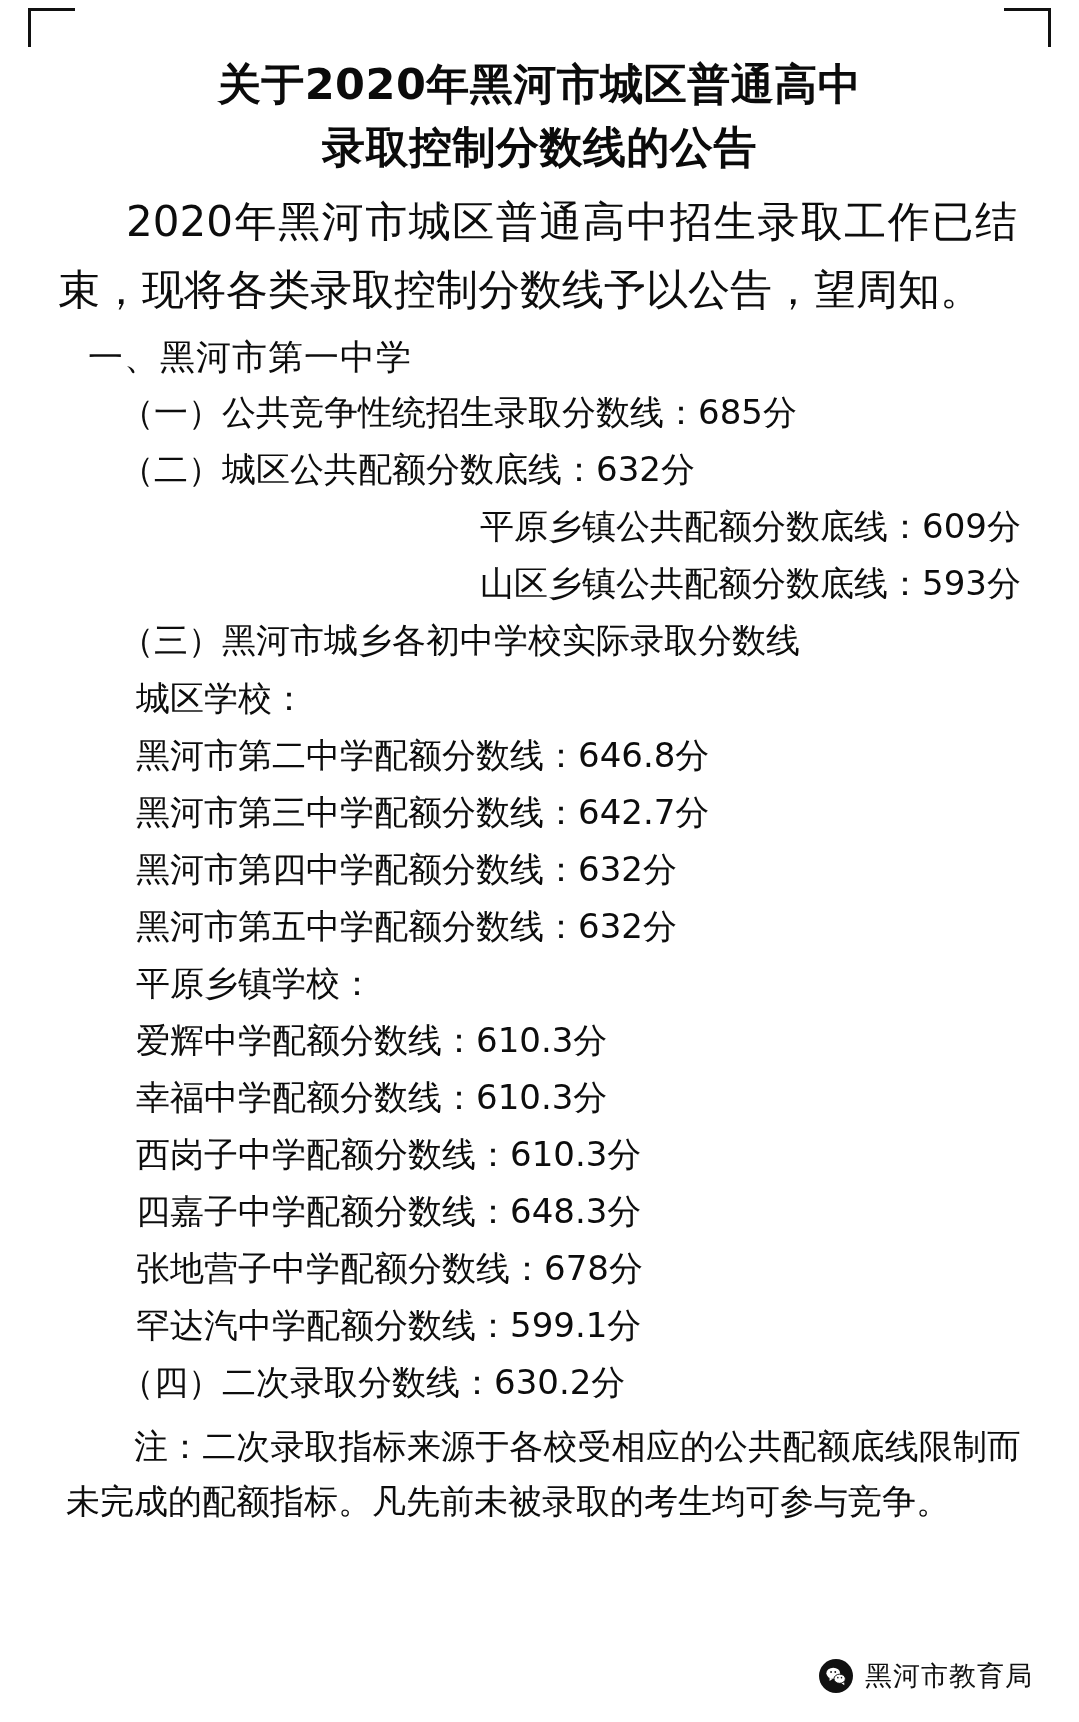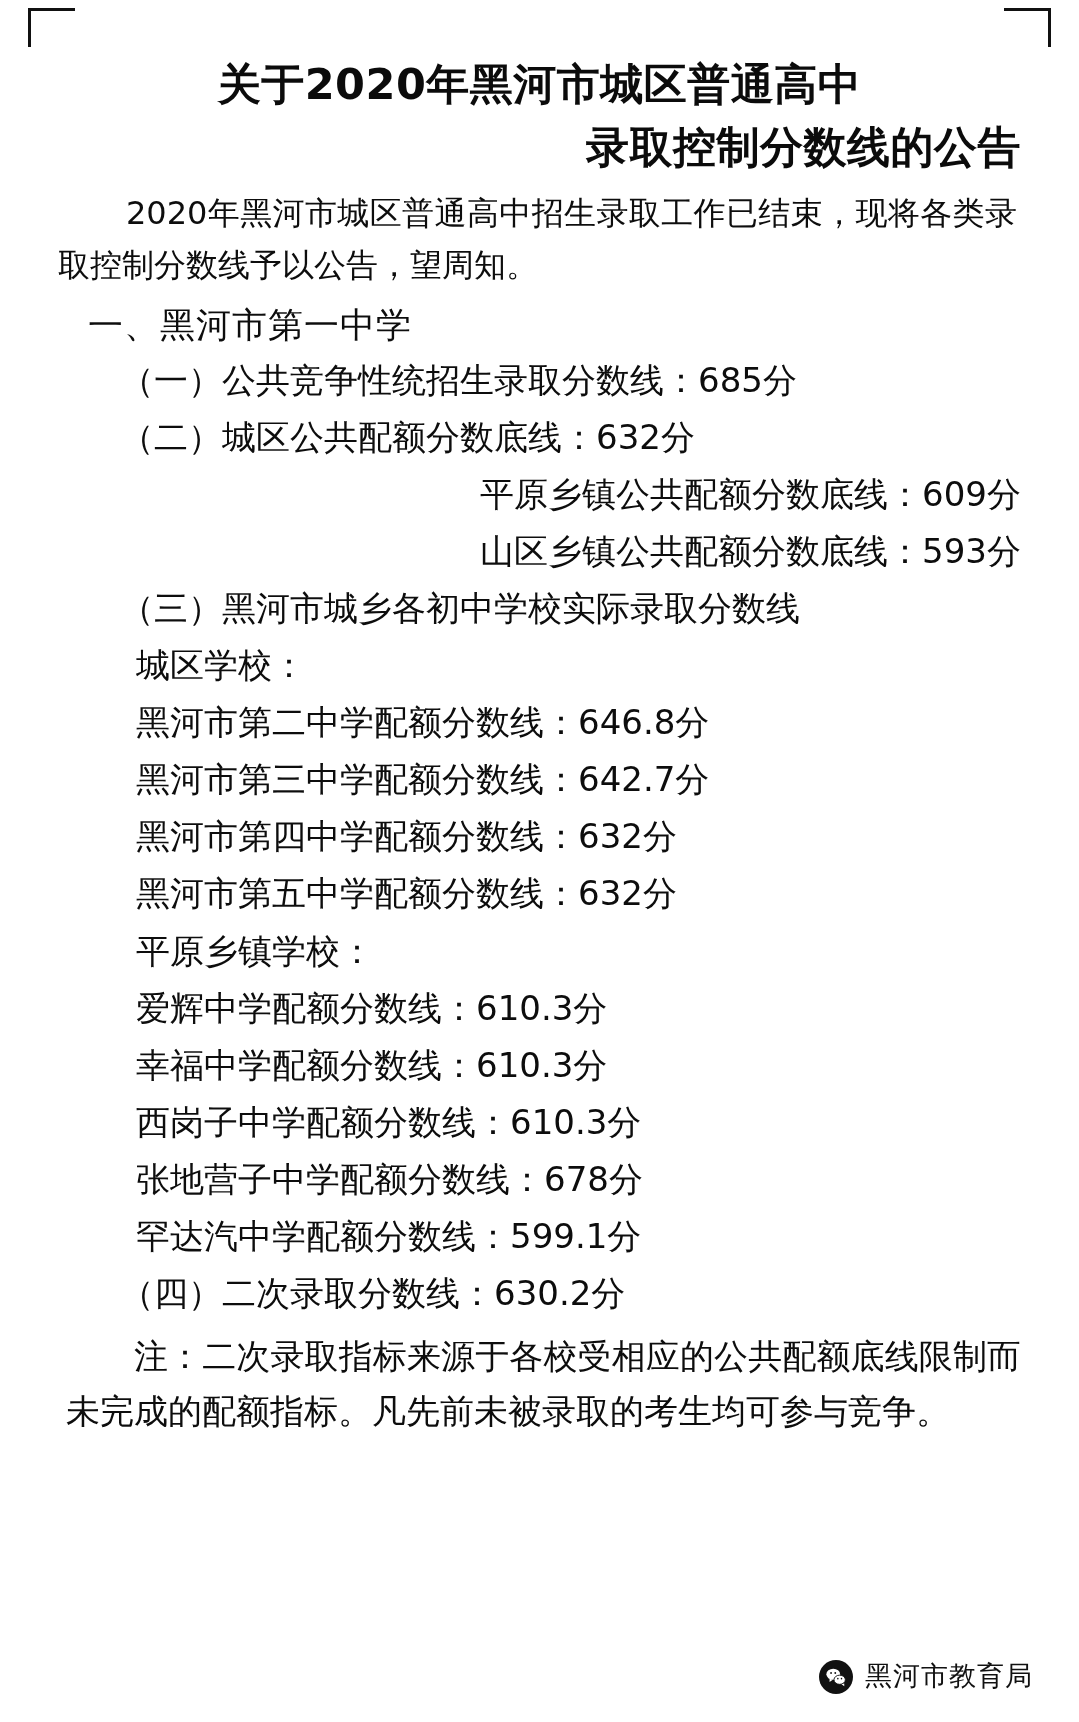--- a/index.html
+++ b/index.html
@@ -40,31 +40,31 @@
   .title {
     text-align: center;
     font-size: 43px;
     font-weight: 700;
     line-height: 1.42;
     letter-spacing: 0.5px;
     margin: 8px 0 2px 0;
     color: #0b0b0b;
   }
   .title-line2 {
-    text-align: right;
+    text-align: center;
     font-size: 43px;
     font-weight: 700;
     line-height: 1.42;
     letter-spacing: 0.5px;
     margin: 0 0 10px 0;
     color: #0b0b0b;
   }
 
   .para {
-    font-size: 32px;
+    font-size: 42px;
     line-height: 1.62;
     text-indent: 68px;
     margin: 4px 4px 6px 0;
     text-align: justify;
   }
 
   .section-head {
     font-size: 35px;
     font-weight: 400;
     margin: 10px 0 4px 0;
@@ -87,21 +87,21 @@
     text-indent: 68px;
     margin: 8px 0 0 8px;
     text-align: justify;
   }
 
   .footer {
     position: absolute;
     right: 46px;
     bottom: 28px;
     display: flex;
-    align-items: flex-end;
+    align-items: center;
     gap: 12px;
   }
   .wechat-badge {
     width: 34px;
     height: 34px;
     border-radius: 50%;
     background: #111;
     display: inline-flex;
     align-items: center;
     justify-content: center;
@@ -135,20 +135,21 @@
   <div class="item lv1">（三）黑河市城乡各初中学校实际录取分数线</div>
   <div class="item lv3">城区学校：</div>
   <div class="item lv3">黑河市第二中学配额分数线：646.8分</div>
   <div class="item lv3">黑河市第三中学配额分数线：642.7分</div>
   <div class="item lv3">黑河市第四中学配额分数线：632分</div>
   <div class="item lv3">黑河市第五中学配额分数线：632分</div>
   <div class="item lv3">平原乡镇学校：</div>
   <div class="item lv3">爱辉中学配额分数线：610.3分</div>
   <div class="item lv3">幸福中学配额分数线：610.3分</div>
   <div class="item lv3">西岗子中学配额分数线：610.3分</div>
+  <div class="item lv3">四嘉子中学配额分数线：648.3分</div>
   <div class="item lv3">张地营子中学配额分数线：678分</div>
   <div class="item lv3">罕达汽中学配额分数线：599.1分</div>
   <div class="item lv1">（四）二次录取分数线：630.2分</div>
 
   <p class="note">注：二次录取指标来源于各校受相应的公共配额底线限制而未完成的配额指标。凡先前未被录取的考生均可参与竞争。</p>
 
   <div class="footer">
     <span class="wechat-badge">
       <svg width="22" height="22" viewBox="0 0 24 24" aria-hidden="true">
         <ellipse cx="9" cy="9" rx="7.5" ry="6" fill="#ffffff"></ellipse>

